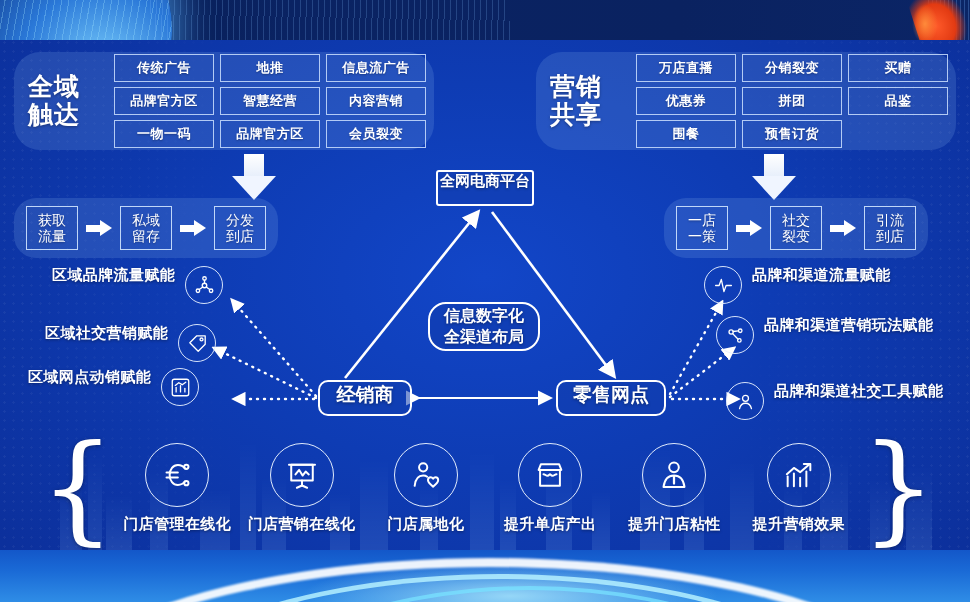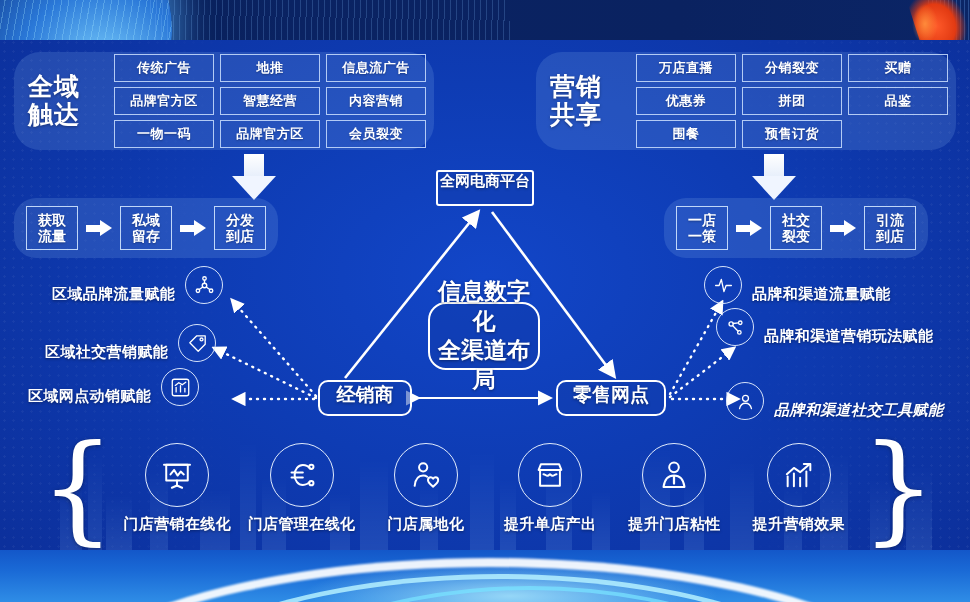--- a/index.html
+++ b/index.html
@@ -147,21 +147,21 @@
   
   .chain {
     position: absolute;
     background: rgba(130,175,235,0.20);
     border-radius: 22px;
     display: flex; align-items: center; gap: 8px;
     padding: 8px 12px;
   }
   .chain-box {
     border: 1.4px solid rgba(210,230,255,0.9);
-    color: #fff; font-size: 14px; font-weight: bold;
+    color: #fff; font-size: 14px; font-weight: normal;
     line-height: 1.15; text-align: center;
     padding: 5px 9px; min-width: 52px;
     text-shadow: 0 1px 2px rgba(0,0,0,.3);
   }
   .chain-arrow { width: 26px; height: 16px; position: relative; }
   .chain-arrow .b { position: absolute; left: 0; top: 5px; width: 15px; height: 7px; background: #fff; }
   .chain-arrow .t {
     position: absolute; left: 14px; top: 0; width: 0; height: 0;
     border-top: 8px solid transparent; border-bottom: 8px solid transparent;
     border-left: 12px solid #fff;
@@ -174,27 +174,27 @@
     border-radius: 10px;
     color: #fff; font-weight: bold;
     display: flex; justify-content: center;
     text-shadow: 0 1px 3px rgba(0,0,0,.4);
     background: rgba(18,62,175,0.55);
   }
   #node-ecom { left: 436px; top: 170px; width: 98px; height: 36px; font-size: 15px; border-radius: 3px; }
   #node-dealer { left: 318px; top: 380px; width: 94px; height: 36px; font-size: 19px; }
   #node-retail { left: 556px; top: 380px; width: 110px; height: 36px; font-size: 19px; }
   #node-center {
-    left: 428px; top: 302px; width: 112px; height: 68px;
-    border-radius: 18px; font-size: 23px; line-height: 1.28; text-align: center;
+    left: 428px; top: 302px; width: 112px; height: 49px;
+    border-radius: 18px; font-size: 16px; line-height: 1.28; text-align: center;
     flex-direction: column; background: rgba(16,58,170,0.5);
   }
 
   
-  .feat { position: absolute; display: flex; align-items: flex-end; gap: 10px; }
+  .feat { position: absolute; display: flex; align-items: flex-start; gap: 10px; }
   .feat-label {
     color: #ffffff; font-size: 15px; font-weight: bold; white-space: nowrap;
     text-shadow: 0 1px 3px rgba(0,0,0,.4); letter-spacing: .4px;
   }
   .feat-icon {
     width: 38px; height: 38px; border-radius: 50%;
     border: 1.6px solid rgba(230,240,255,.92);
     display: flex; align-items: center; justify-content: center;
     flex: 0 0 auto;
   }
@@ -438,76 +438,76 @@
 
   <div class="feat" style="left:704px; top:266px;">
     <div class="feat-icon">
       <svg viewBox="0 0 24 24" fill="none" stroke="#ffffff" stroke-width="1.5" stroke-linecap="round" stroke-linejoin="round">
         <polyline points="3,12 7,12 9.5,5 12.5,19 15,12 21,12"></polyline>
       </svg>
     </div>
     <div class="feat-label">品牌和渠道流量赋能</div>
   </div>
 
-  <div class="feat" style="left:716px; top:308px;">
+  <div class="feat" style="left:716px; top:316px;">
     <div class="feat-icon">
       <svg viewBox="0 0 24 24" fill="none" stroke="#ffffff" stroke-width="1.5" stroke-linecap="round">
         <circle cx="7" cy="8" r="2.4"></circle>
           <circle cx="17.4" cy="6.6" r="2"></circle>
         <circle cx="16.4" cy="17.6" r="2"></circle>
         <line x1="9.2" y1="7.4" x2="15.4" y2="6.8"></line>
         <line x1="8.6" y1="9.8" x2="15" y2="16.2"></line>
       </svg>
     </div>
     <div class="feat-label">品牌和渠道营销玩法赋能</div>
   </div>
 
-  <div class="feat" style="left:726px; top:382px;font-style:italic;">
+  <div class="feat" style="left:726px; top:382px;">
     <div class="feat-icon">
       <svg viewBox="0 0 24 24" fill="none" stroke="#ffffff" stroke-width="1.5" stroke-linecap="round">
         <circle cx="12" cy="8.4" r="3.4"></circle>
         <path d="M5.2 20.2 C6.2 15.6 9 14 12 14 C15 14 17.8 15.6 18.8 20.2"></path>
       </svg>
     </div>
     <div class="feat-label">品牌和渠道社交工具赋能</div>
   </div>
 
   <div class="outcomes">
 
     <div class="brace">{</div>
+
+    <div class="outcome">
+      <div class="circ">
+        <svg viewBox="0 0 24 24" fill="none" stroke="#ffffff" stroke-width="1.4" stroke-linecap="round">
+          <path d="M17.6 7.4 C16.4 5.8 14.6 5 12.6 5 C9.3 5 6.8 8.1 6.8 12 C6.8 15.9 9.3 19 12.6 19 C14.6 19 16.4 18.2 17.6 16.6"></path>
+          <line x1="4.6" y1="10.2" x2="12.6" y2="10.2"></line>
+          <line x1="4.6" y1="13.8" x2="12.6" y2="13.8"></line>
+          <circle cx="18.6" cy="6.2" r="1.5"></circle>
+          <circle cx="18.6" cy="17.8" r="1.5"></circle>
+        </svg>
+      </div>
+      <div class="lab">门店管理在线化</div>
+    </div>
 
     <div class="outcome">
       <div class="circ">
         <svg viewBox="0 0 24 24" fill="none" stroke="#ffffff" stroke-width="1.4" stroke-linecap="round" stroke-linejoin="round">
           <rect x="4.4" y="4.8" width="15.2" height="11"></rect>
           <line x1="2.8" y1="4.8" x2="21.2" y2="4.8"></line>
           <polyline points="7.4,11.6 10,8.4 12.4,12.4 14.6,9.6 16.8,11.6"></polyline>
           <line x1="12" y1="15.8" x2="12" y2="19.4"></line>
           <line x1="8.4" y1="21" x2="12" y2="19.4"></line>
           <line x1="15.6" y1="21" x2="12" y2="19.4"></line>
         </svg>
       </div>
       <div class="lab">门店营销在线化</div>
     </div>
 
     <div class="outcome">
       <div class="circ">
-        <svg viewBox="0 0 24 24" fill="none" stroke="#ffffff" stroke-width="1.4" stroke-linecap="round">
-          <path d="M17.6 7.4 C16.4 5.8 14.6 5 12.6 5 C9.3 5 6.8 8.1 6.8 12 C6.8 15.9 9.3 19 12.6 19 C14.6 19 16.4 18.2 17.6 16.6"></path>
-          <line x1="4.6" y1="10.2" x2="12.6" y2="10.2"></line>
-          <line x1="4.6" y1="13.8" x2="12.6" y2="13.8"></line>
-          <circle cx="18.6" cy="6.2" r="1.5"></circle>
-          <circle cx="18.6" cy="17.8" r="1.5"></circle>
-        </svg>
-      </div>
-      <div class="lab">门店管理在线化</div>
-    </div>
-
-    <div class="outcome">
-      <div class="circ">
         <svg viewBox="0 0 24 24" fill="none" stroke="#ffffff" stroke-width="1.4" stroke-linecap="round" stroke-linejoin="round">
           <circle cx="10" cy="6.6" r="2.9"></circle>
           <path d="M4 19.6 C4.6 14.6 7 12.4 10 12.4 C11 12.4 12 12.6 12.8 13.2"></path>
           <path d="M17 20.2 C14.6 18.4 13.4 17 13.4 15.6 C13.4 14.4 14.3 13.6 15.3 13.6 C16 13.6 16.6 14 17 14.6 C17.4 14 18 13.6 18.7 13.6 C19.7 13.6 20.6 14.4 20.6 15.6 C20.6 17 19.4 18.4 17 20.2 Z"></path>
         </svg>
       </div>
       <div class="lab">门店属地化</div>
     </div>
 
     <div class="outcome">

